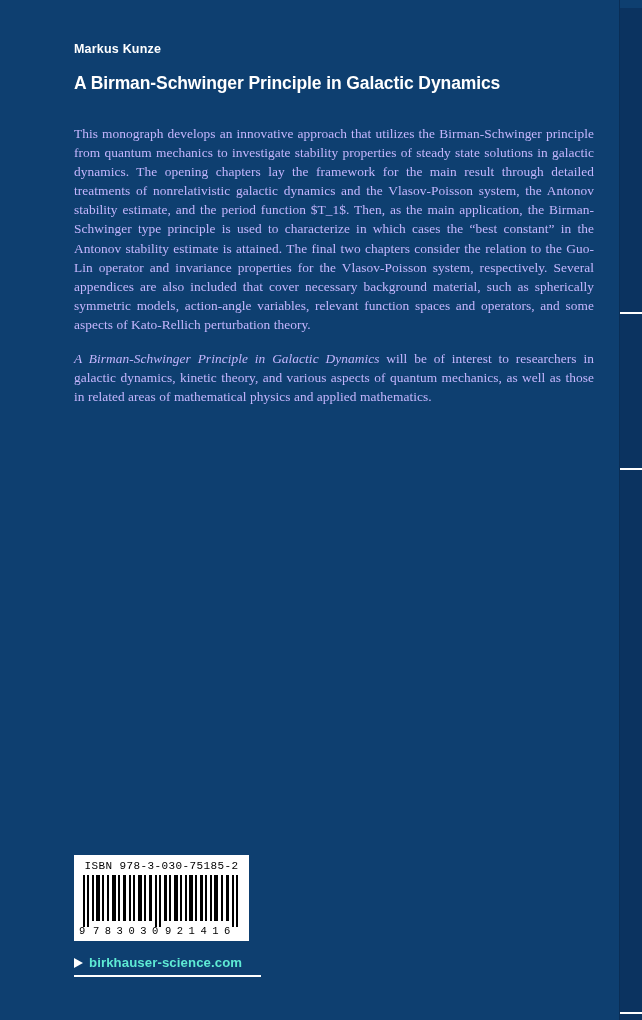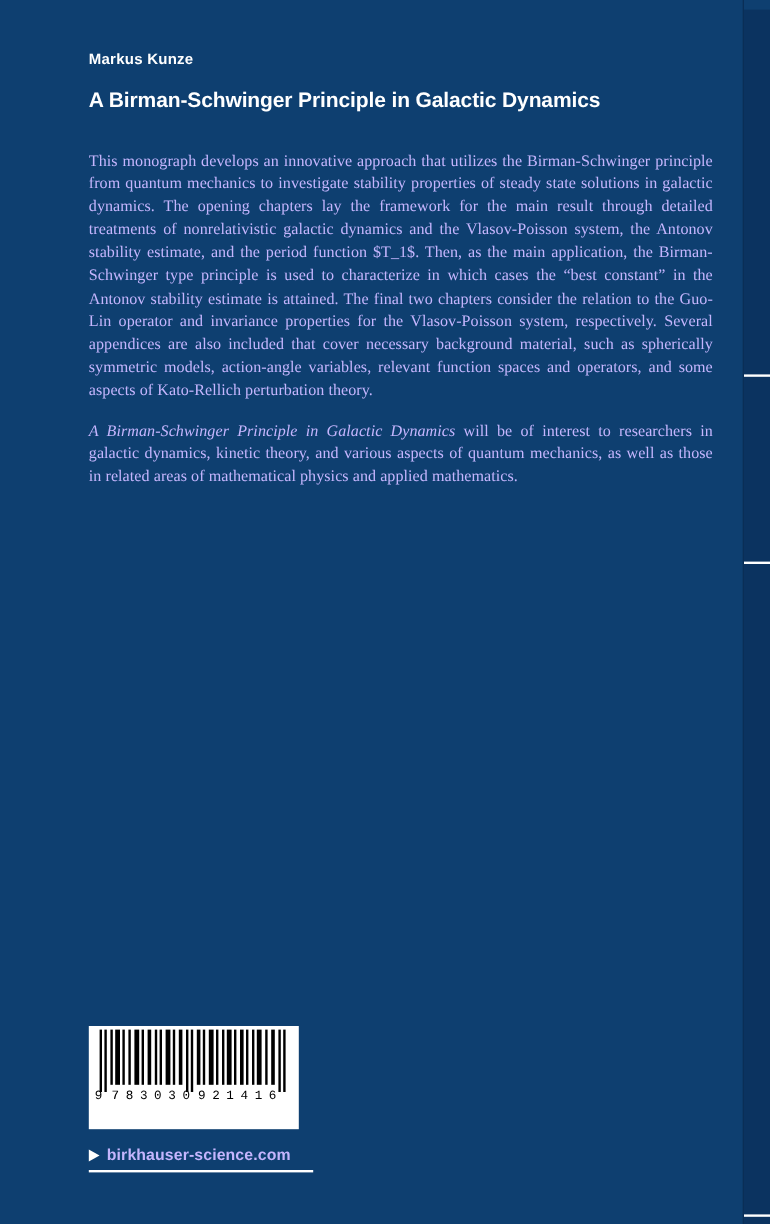--- a/index.html
+++ b/index.html
@@ -123,21 +123,21 @@
     position: absolute;
     font-family: "Liberation Mono", monospace;
     font-size: 10.5px;
     color: #000000;
     top: -2px;
   }
   .publisher {
     position: absolute;
     left: 74px;
     top: 955px;
-    color: #c4b5fd;
+    color: #5eead4;
     font-family: "Liberation Sans", sans-serif;
     font-size: 13.2px;
     font-weight: 700;
     letter-spacing: 0.1px;
     display: flex;
     align-items: center;
     gap: 6px;
   }
   .tri {
     width: 0;
@@ -169,20 +169,21 @@
   </div>
 
   <div class="content">
     <div class="author">Markus Kunze</div>
     <div class="title">A Birman-Schwinger Principle in Galactic Dynamics</div>
     <div class="blurb">This monograph develops an innovative approach that utilizes the Birman-Schwinger principle from quantum mechanics to investigate stability properties of steady state solutions in galactic dynamics. The opening chapters lay the framework for the main result through detailed treatments of nonrelativistic galactic dynamics and the Vlasov-Poisson system, the Antonov stability estimate, and the period function $T_1$. Then, as the main application, the Birman-Schwinger type principle is used to characterize in which cases the “best constant” in the Antonov stability estimate is attained. The final two chapters consider the relation to the Guo-Lin operator and invariance properties for the Vlasov-Poisson system, respectively. Several appendices are also included that cover necessary background material, such as spherically symmetric models, action-angle variables, relevant function spaces and operators, and some aspects of Kato-Rellich perturbation theory.</div>
     <div class="blurb second"><span class="it">A Birman-Schwinger Principle in Galactic Dynamics</span><span> will be of interest to researchers in galactic dynamics, kinetic theory, and various aspects of quantum mechanics, as well as those in related areas of mathematical physics and applied mathematics.</span></div>
   </div>
 
   <div class="barcode-box">
+    <div class="isbn-text">ISBN  978-3-030-75185-2</div>
     <div class="bars">
       <span class="tall" style="left:0px;width:2px;"></span>
       <span class="tall" style="left:4px;width:2px;"></span>
       <span style="left:9px;width:2px;"></span>
       <span style="left:13px;width:4px;"></span>
       <span style="left:19px;width:2px;"></span>
       <span style="left:24px;width:2px;"></span>
       <span style="left:29px;width:4px;"></span>
       <span style="left:35px;width:2px;"></span>
       <span style="left:40px;width:3px;"></span>

